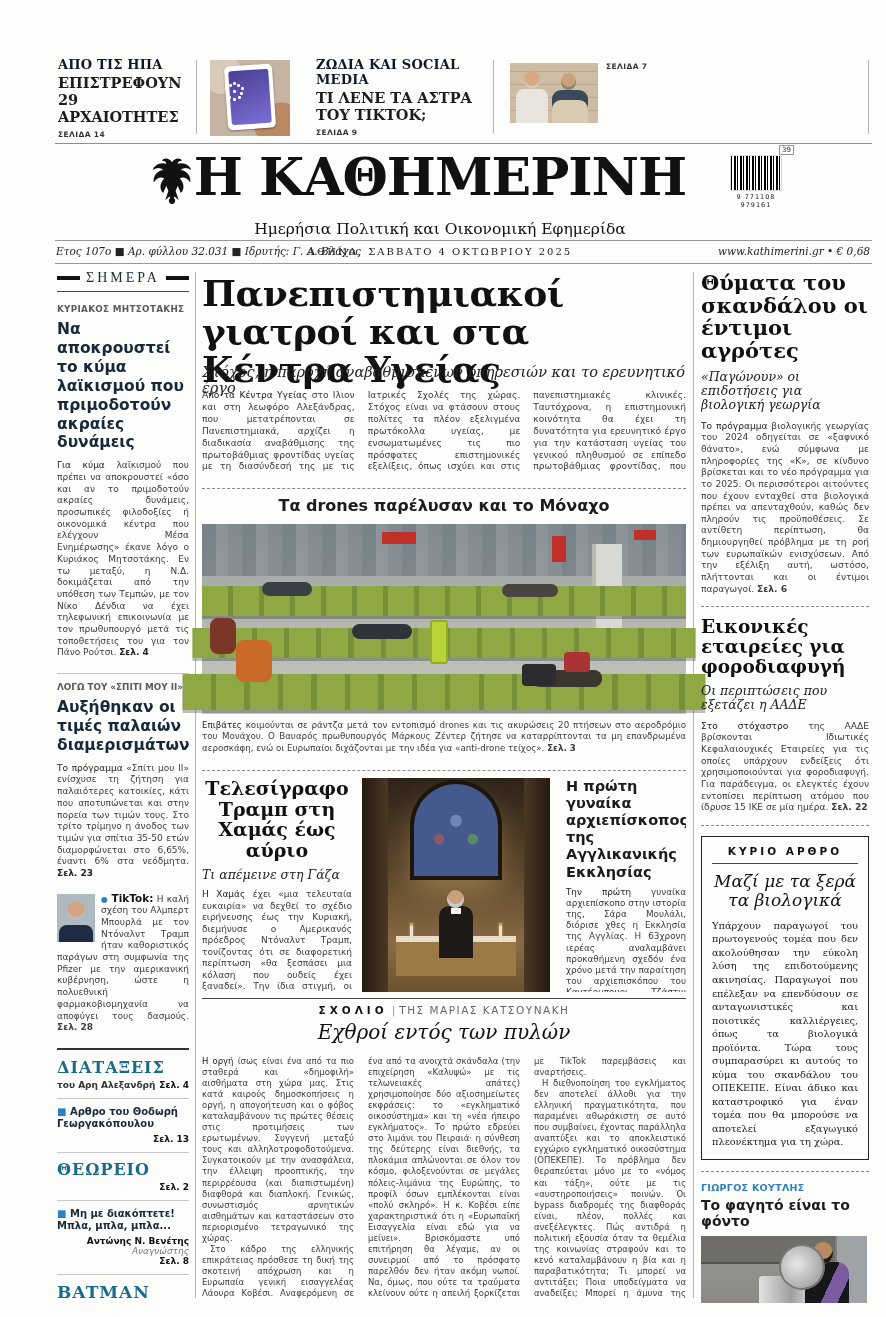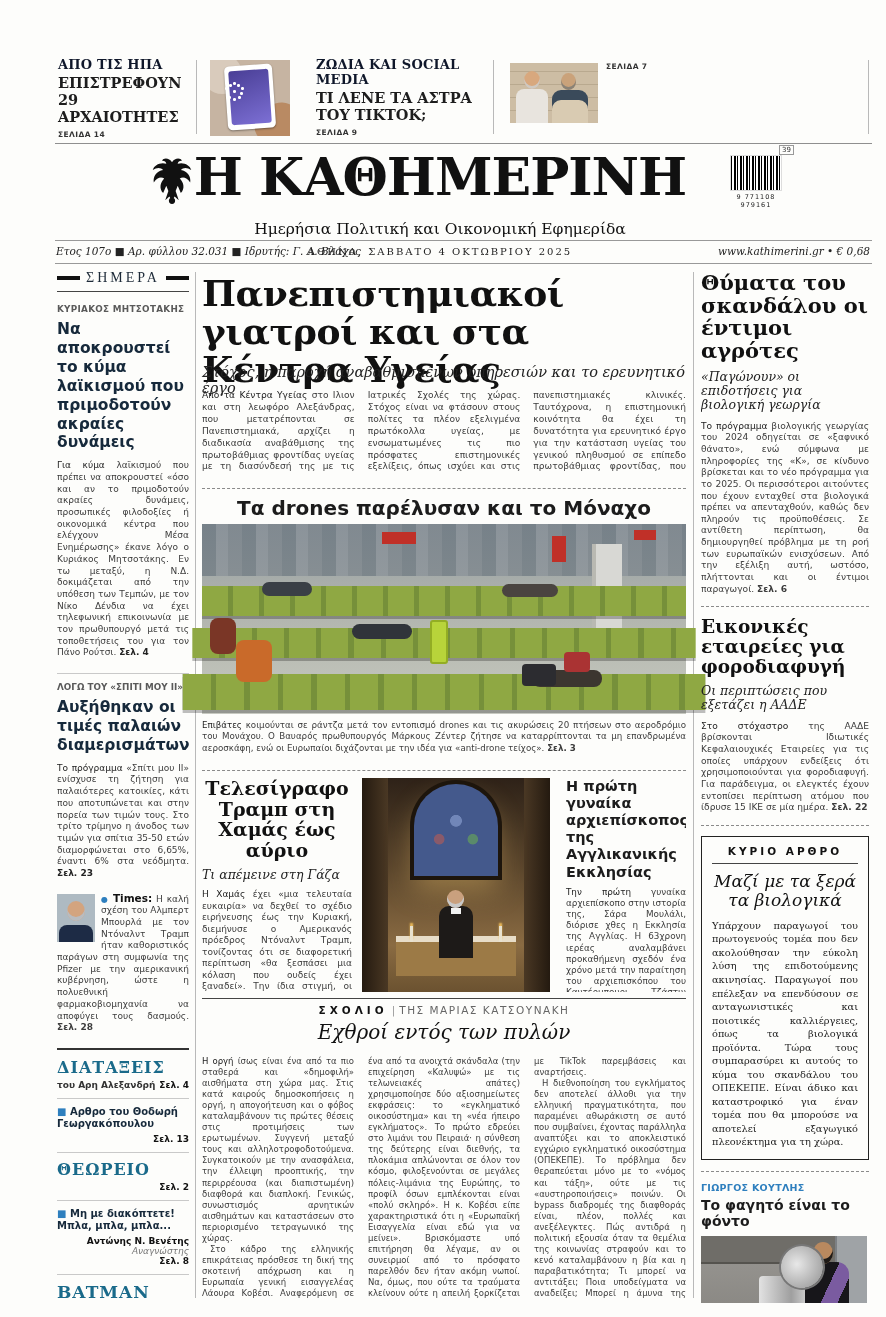--- a/index.html
+++ b/index.html
@@ -83,21 +83,21 @@
   .r-align .nm { font-weight:bold; color:#111; }
   .r-align .rl { font-style:italic; color:#777; }
 
   
   .m-head { position:absolute; left:0; top:2px; width:100%; font-family:"DejaVu Serif",serif; font-weight:bold; font-size:36px; line-height:1.06; color:#111; letter-spacing:-.5px; }
   .m-deck { position:absolute; left:0; top:92px; width:100%; font-family:"DejaVu Serif",serif; font-style:italic; font-size:14.5px; color:#222; }
   .m-body { position:absolute; left:0; top:118px; width:100%; height:92px; overflow:hidden;
     column-count:3; column-gap:13px; font-size:9.1px; line-height:1.31; color:#3c3c3c; text-align:justify; }
   .dash { border-top:1px dashed #8a8a8a; }
   .dash1 { position:absolute; left:0; right:0; top:216px; }
-  .d-head { position:absolute; left:0; top:224px; width:100%; text-align:center; font-size:20px; font-weight:bold; color:#1c1c1c; }
+  .d-head { position:absolute; left:0; top:224px; width:100%; text-align:center; font-size:16px; font-weight:bold; color:#1c1c1c; }
   .caption { position:absolute; left:0; top:448px; width:100%; height:42px; overflow:hidden; font-size:8.7px; line-height:1.32; color:#3c3c3c; text-align:justify; }
   .dash2 { position:absolute; left:0; right:0; top:498px; }
   .midrow { position:absolute; left:0; top:506px; width:100%; height:214px; overflow:hidden; }
   .tr-story { position:absolute; left:0; top:0; width:150px; }
   .tr-head { font-family:"DejaVu Serif",serif; font-weight:bold; font-size:19px; line-height:1.08; color:#111;text-align:center; }
   .tr-deck { font-family:"DejaVu Serif",serif; font-style:italic; font-size:12.5px; color:#222; margin-top:7px; }
   .tr-body { font-size:9px; line-height:1.28; color:#3c3c3c; text-align:justify; margin-top:7px; }
   .ab-story { position:absolute; right:0; top:0; width:120px; }
   .ab-head { font-size:14.5px; font-weight:bold; line-height:1.18; color:#1c1c1c; }
   .ab-body { font-size:8.8px; line-height:1.27; color:#3c3c3c; text-align:justify; margin-top:6px; }
@@ -234,21 +234,21 @@
     <div class="s-subhdr">ΛΟΓΩ ΤΟΥ «ΣΠΙΤΙ ΜΟΥ ΙΙ»</div>
     <div class="s-head">Αυξήθηκαν οι τιμές παλαιών διαμερισμάτων</div>
     <p class="s-body"><b class="lead">Το πρόγραμμα</b> <span>«Σπίτι μου ΙΙ» ενίσχυσε τη ζήτηση για παλαιότερες κατοικίες, κάτι που αποτυπώνεται και στην πορεία των τιμών τους. Στο τρίτο τρίμηνο η άνοδος των τιμών για σπίτια 35-50 ετών διαμορφώνεται στο 6,65%, έναντι 6% στα νεόδμητα.</span> <b class="pg">Σελ. 23</b></p>
 
     <div class="pfz">
       <div class="pfz-photo">
           <div class="hd"></div>
           <div class="sd"></div>
         </div>
       <span class="blt">●</span>
-      <span class="plead">Times:</span>
+      <span class="plead">TikTok:</span>
       <span>Η καλή σχέση του Αλμπερτ Μπουρλά με τον Ντόναλντ Τραμπ ήταν καθοριστικός παράγων στη συμφωνία της Pfizer με την αμερικανική κυβέρνηση, ώστε η πολυεθνική φαρμακοβιομηχανία να αποφύγει τους δασμούς.</span>
       <b class="pg">Σελ. 28</b>
     </div>
 
     <div class="idx">
       <div class="idx-title">ΔΙΑΤΑΞΕΙΣ</div>
       <div class="idx-row">
         <span class="au">του Αρη Αλεξανδρή</span>
         <span class="pg">Σελ. 4</span>
       </div>

